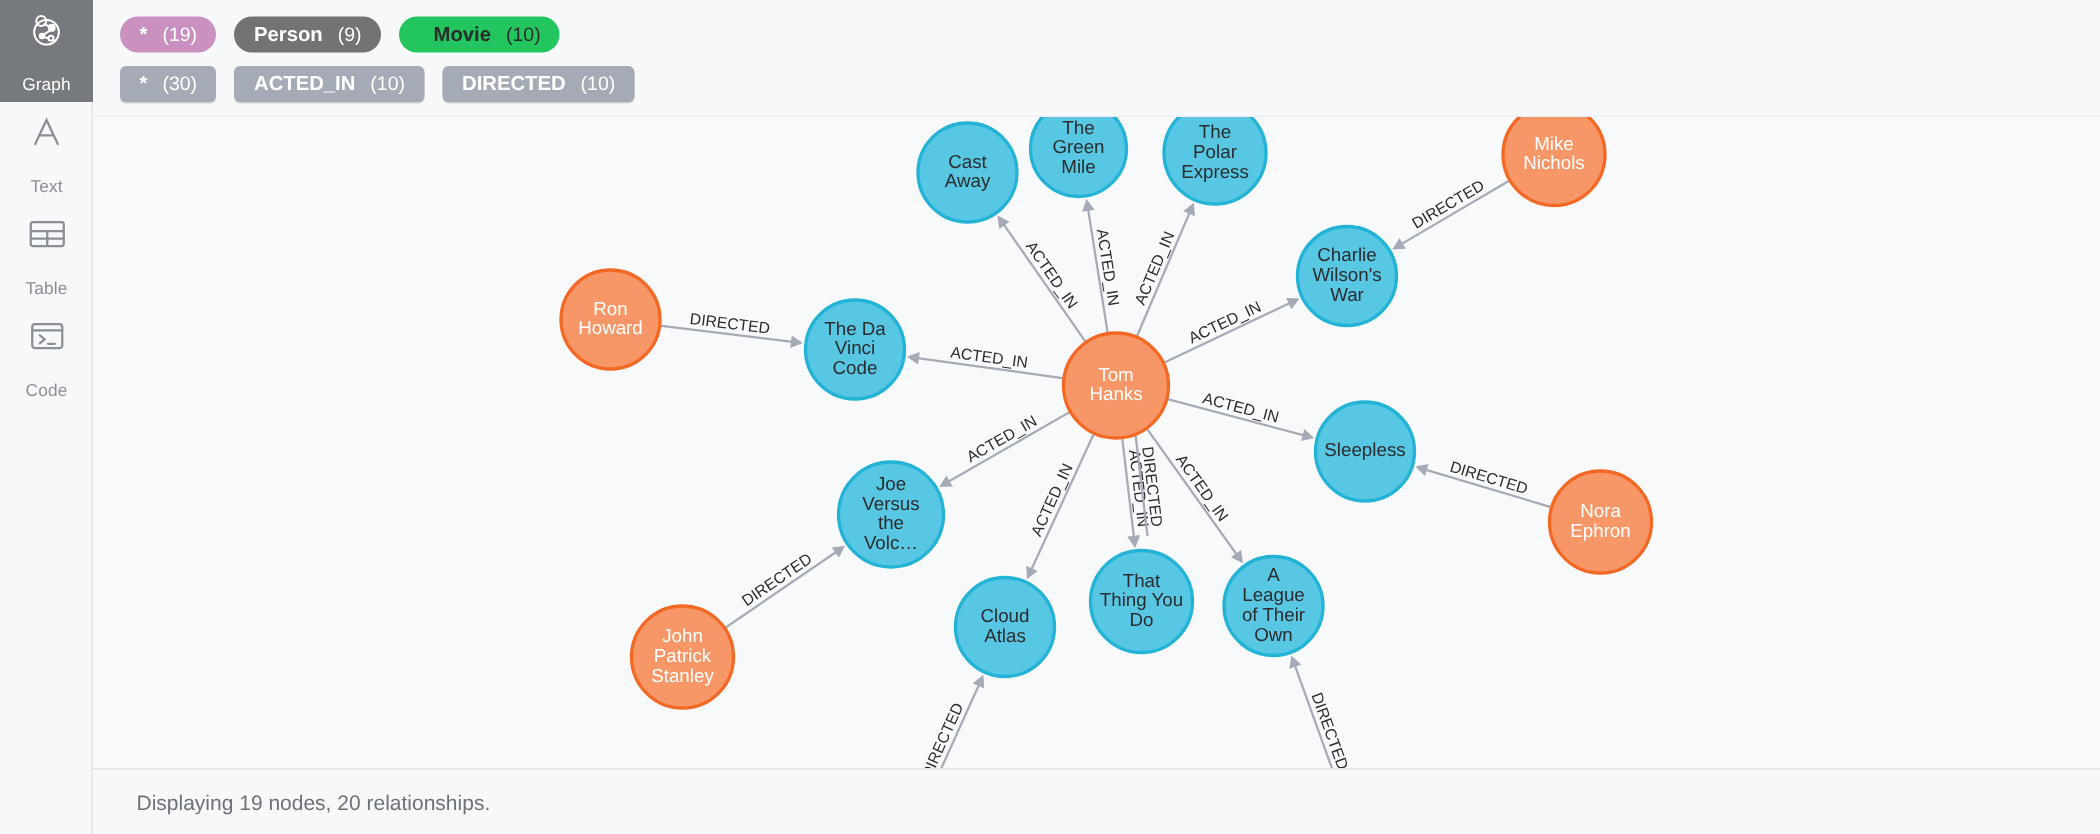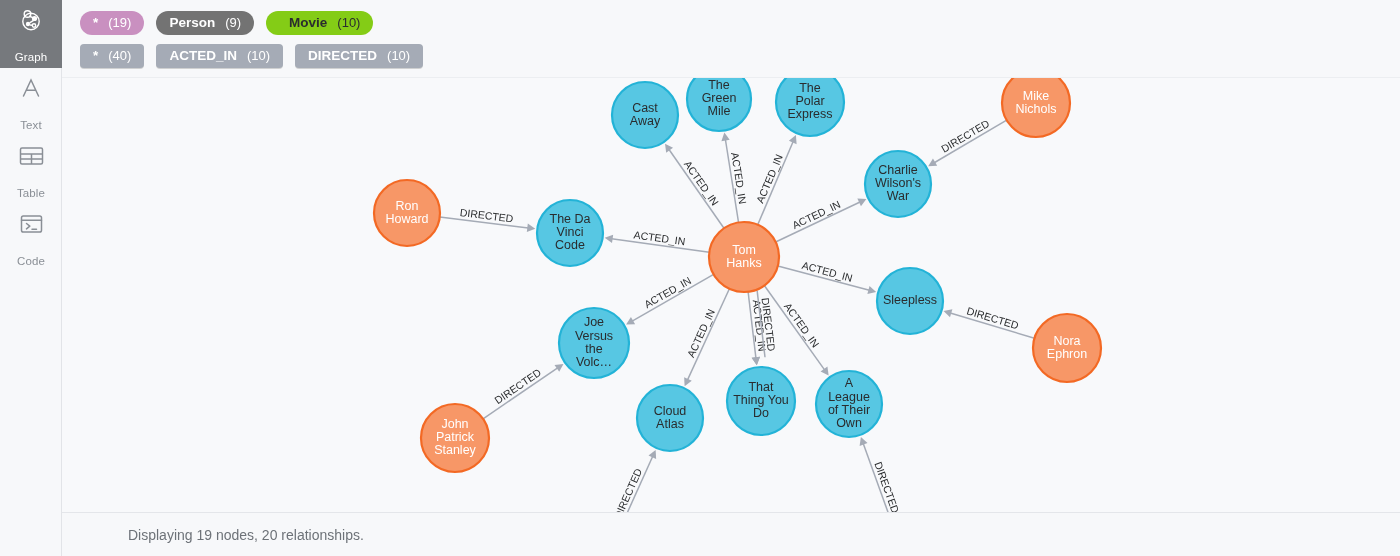--- a/index.html
+++ b/index.html
@@ -83,21 +83,21 @@
   }
   .pill .cnt { font-weight: normal; font-size: 13px; margin-left: 10px; }
   .pill.rel {
     border-radius: 4px;
     background: #a5abb6;
     color: #ffffff;
     box-shadow: 0 1px 0 rgba(0,0,0,.16);
   }
   .pill.star-node   { background: #c990c0; }
   .pill.person      { background: #737373; }
-  .pill.movie       { background: #84cc16; color: #2a2c2e; padding-left: 23px; }
+  .pill.movie       { background: #22c55e; color: #2a2c2e; padding-left: 23px; }
   .pill.movie .cnt  { color: #2a2c2e; }
   
   #canvas-wrap {
     position: absolute;
     left: 62px; top: 78px;
     width: 1338px; height: 434px;
     background: #f8f9fb;
     overflow: hidden;
   }
   #canvas { position: absolute; left: 0; top: 0; }
@@ -127,21 +127,21 @@
     position: absolute;
     left: 62px; top: 512px;
     width: 1338px; height: 44px;
     background: #f7f8fa;
     border-top: 1px solid #e4e6ea;
     box-sizing: border-box;
     display: flex;
     align-items: center;
     padding-left: 29px;
   }
-  #status-text { font-size: 14px; color: #6d7278; margin-left: 37px; }
+  #status-text { font-size: 14px; color: #6d7278; }
   
   #frame-top   { position:absolute; left:0; top:0; width:1400px; height:2px; background:#d3d6db; }
   #frame-right { position:absolute; right:0; top:0; width:6px; height:556px; background:#d3d6db; }
 </style>
 </head>
 <body>
 
 <div id="app">
 
   <div id="frame-top"></div>
@@ -206,21 +206,21 @@
           <span class="cnt">(9)</span>
         </span>
       <span class="pill movie">
           <span>Movie</span>
           <span class="cnt">(10)</span>
         </span>
     </div>
     <div class="pill-row">
       <span class="pill rel">
           <span>*</span>
-          <span class="cnt">(40)</span>
+          <span class="cnt">(30)</span>
         </span>
       <span class="pill rel">
           <span>ACTED_IN</span>
           <span class="cnt">(10)</span>
         </span>
       <span class="pill rel">
           <span>DIRECTED</span>
           <span class="cnt">(10)</span>
         </span>
     </div>

